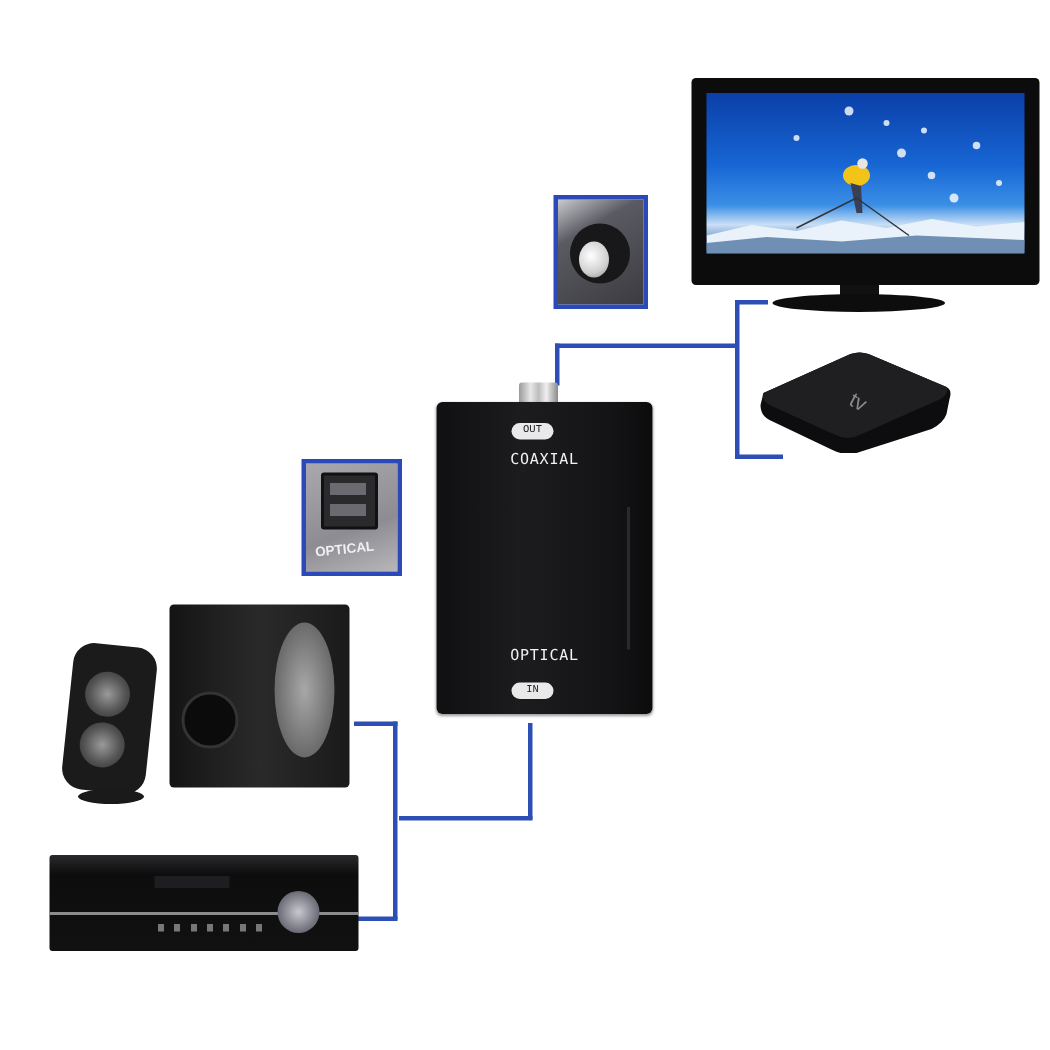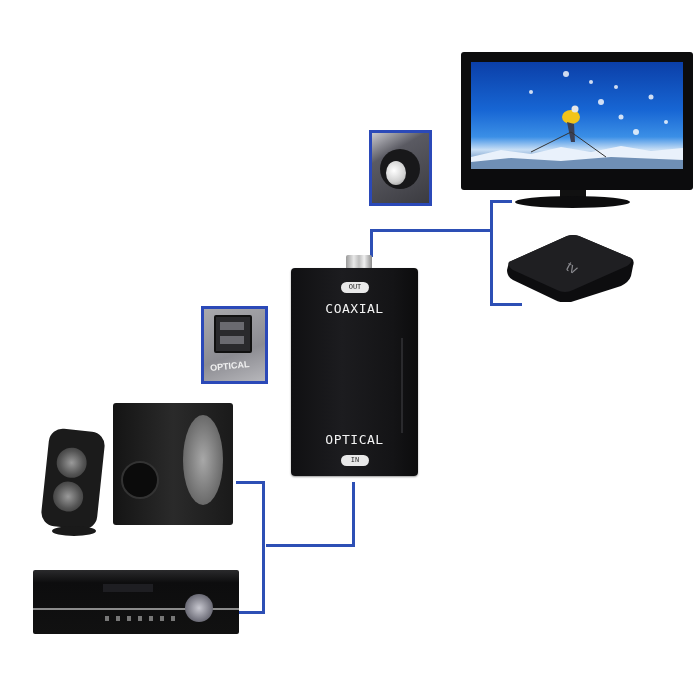--- a/index.html
+++ b/index.html
@@ -1,24 +1,24 @@
 <!DOCTYPE html>
 <html><head>
 <meta charset="utf-8">
 <style>
   html, body { margin:0; padding:0; background:#ffffff; }
   body { width:700px; height:700px; position:relative; overflow:hidden; font-family:"Liberation Sans", sans-serif; }
   .abs { position:absolute; }
   .wire { position:absolute; background:#2d4fb5; }
 
   
-  .converter { left:291px; top:268px; width:127px; height:208px; background:linear-gradient(90deg,#101012 0%,#1c1c1f 40%,#141416 80%,#0c0c0d 100%); border-radius:4px; box-shadow:0 1px 2px rgba(0,0,0,.4); }
+  .converter { left:291px; top:268px; width:144px; height:208px; background:linear-gradient(90deg,#101012 0%,#1c1c1f 40%,#141416 80%,#0c0c0d 100%); border-radius:4px; box-shadow:0 1px 2px rgba(0,0,0,.4); }
   .connector { left:346px; top:255px; width:26px; height:16px; background:linear-gradient(90deg,#9a9a9a,#e8e8e8 30%,#bdbdbd 50%,#f0f0f0 70%,#8a8a8a); border-radius:2px 2px 0 0; }
   .pill { position:absolute; width:28px; height:11px; border-radius:6px; background:#e9e9e9; color:#222; font-size:7px; line-height:11px; text-align:center; font-family:"Liberation Mono", monospace; }
-  .clabel { position:absolute; color:#f2f2f2; font-family:"DejaVu Sans Mono", monospace; font-size:13px; letter-spacing:0.5px; text-align:center; width:100%; }
+  .clabel { position:absolute; color:#f2f2f2; font-family:"DejaVu Sans Mono", monospace; font-size:10px; letter-spacing:0.5px; text-align:center; width:100%; }
   .edge { position:absolute; right:15px; top:70px; width:2px; height:95px; background:#2a2a2d; }
 
   
   .inset { position:absolute; border:3px solid #2b49b8; box-sizing:border-box; overflow:hidden; }
   .inset-opt { left:201px; top:306px; width:67px; height:78px; background:linear-gradient(160deg,#a9a9ad,#8c8c92 60%,#b7b7bb); }
   .inset-coax { left:369px; top:130px; width:63px; height:76px; background:linear-gradient(150deg,#c9c9cf 0%,#5a5a62 30%,#3b3b40 100%); }
 
   
   .tv-bezel { left:461px; top:52px; width:232px; height:138px; background:#0c0c0d; border-radius:3px; }
   .tv-screen { position:absolute; left:10px; top:10px; width:212px; height:107px; background:linear-gradient(180deg,#0b3fa8 0%,#1766d4 45%,#3b8fe6 70%,#c9dff5 82%,#2a5d9c 100%); overflow:hidden; }

